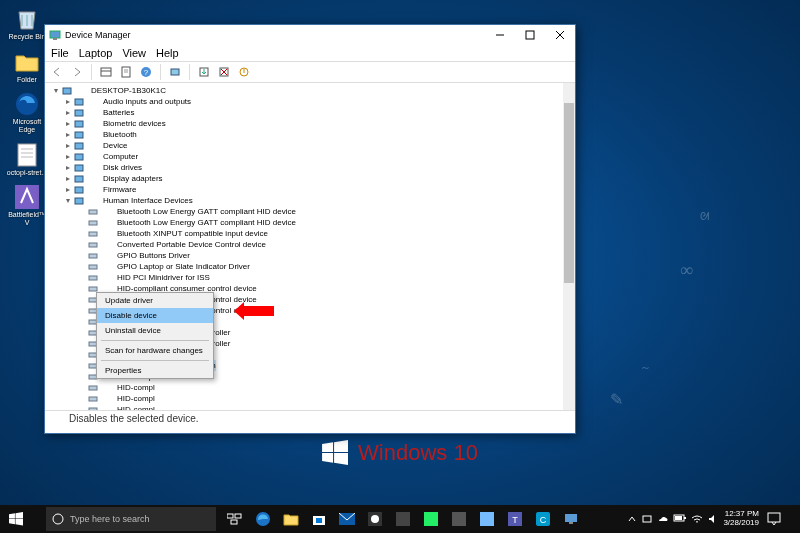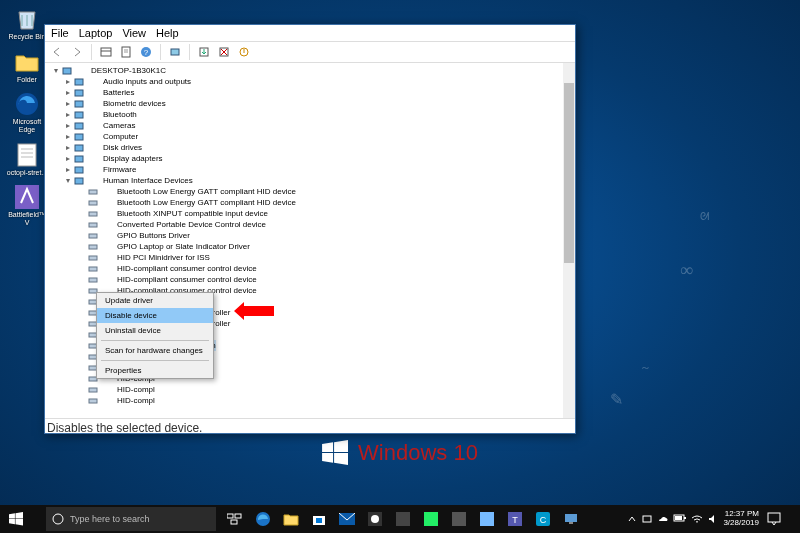--- a/index.html
+++ b/index.html
@@ -45,21 +45,21 @@
   .tree-area .scrollbar { position:absolute; right:0; top:0; bottom:0; width:12px; background:#f0f0f0; }
   .tree-area .scrollbar .thumb { position:absolute; right:1px; left:1px; top:20px; height:180px; background:#c0c0c0; }
   .tree-row { display:flex; align-items:center; height:11px; white-space:nowrap; }
   .tree-row .exp { width:10px; text-align:center; font-size:8px; color:#666; }
   .tree-row .icon { width:12px; height:10px; display:flex; align-items:center; justify-content:center; }
   .tree-row .label { padding-left:18px; }
   .tree-row.selected .label { background:#cce8ff; }
   .indent0 { padding-left: 2px; }
   .indent1 { padding-left: 14px; }
   .indent2 { padding-left: 28px; }
-  .status-bar { height: 15px; border-top:1px solid #ddd; padding: 2px 2px; font-size:12px; color:#333; }
+  .status-bar { height: 23px; border-top:1px solid #ddd; padding: 2px 24px; font-size:10px; color:#333; }
 
   
   .context-menu {
     position: absolute;
     left: 96px; top: 292px;
     width: 118px;
     background: #f0f0f0;
     border: 1px solid #a0a0a0;
     box-shadow: 2px 2px 5px rgba(0,0,0,0.3);
     font-size: 8px;
@@ -144,20 +144,43 @@
     </svg>
   <span>Windows 10</span>
 </div>
 
 <div class="doodle" style="left:680px; top:260px;">∞</div>
 <div class="doodle" style="left:700px; top:210px; font-size:11px;">ᘛ</div>
 <div class="doodle" style="left:610px; top:390px; font-size:16px;">✎</div>
 <div class="doodle" style="left:640px; top:360px; font-size:11px;">～</div>
 
 <div class="window">
+  <div class="titlebar">
+    <svg class="ticon" viewBox="0 0 12 12">
+        <rect x="1" y="2" width="10" height="7" fill="#5b9bd5" stroke="#2a5"></rect>
+        <rect x="4" y="9" width="4" height="2" fill="#888"></rect>
+      </svg>
+    <div class="title">Device Manager</div>
+    <div class="wbtn">
+        <svg width="10" height="10">
+          <line x1="1" y1="5" x2="9" y2="5" stroke="#000"></line>
+        </svg>
+      </div>
+    <div class="wbtn">
+        <svg width="10" height="10">
+          <rect x="1" y="1" width="8" height="8" fill="none" stroke="#000"></rect>
+        </svg>
+      </div>
+    <div class="wbtn close">
+        <svg width="10" height="10">
+          <line x1="1" y1="1" x2="9" y2="9" stroke="#000"></line>
+          <line x1="9" y1="1" x2="1" y2="9" stroke="#000"></line>
+        </svg>
+      </div>
+  </div>
   <div class="menubar">
     <div>File</div>
     <div>Laptop</div>
     <div>View</div>
     <div>Help</div>
   </div>
   <div class="toolbar">
     <div class="tbtn">
         <svg width="12" height="12">
           <path d="M8 2 L3 6 L8 10" fill="none" stroke="#888"></path>
@@ -263,21 +286,21 @@
           </span>
           <span class="label">Bluetooth</span>
         </div>
         <div class="tree-row indent1">
           <span class="exp">▸</span>
           <span class="icon">
             <svg width="10" height="10">
               <rect x="1" y="2" width="8" height="6" fill="#6cb2e4" stroke="#357"></rect>
             </svg>
           </span>
-          <span class="label">Cameras</span>
+          <span class="label">Device</span>
         </div>
         <div class="tree-row indent1">
           <span class="exp">▸</span>
           <span class="icon">
             <svg width="10" height="10">
               <rect x="1" y="2" width="8" height="6" fill="#6cb2e4" stroke="#357"></rect>
             </svg>
           </span>
           <span class="label">Computer</span>
         </div>

